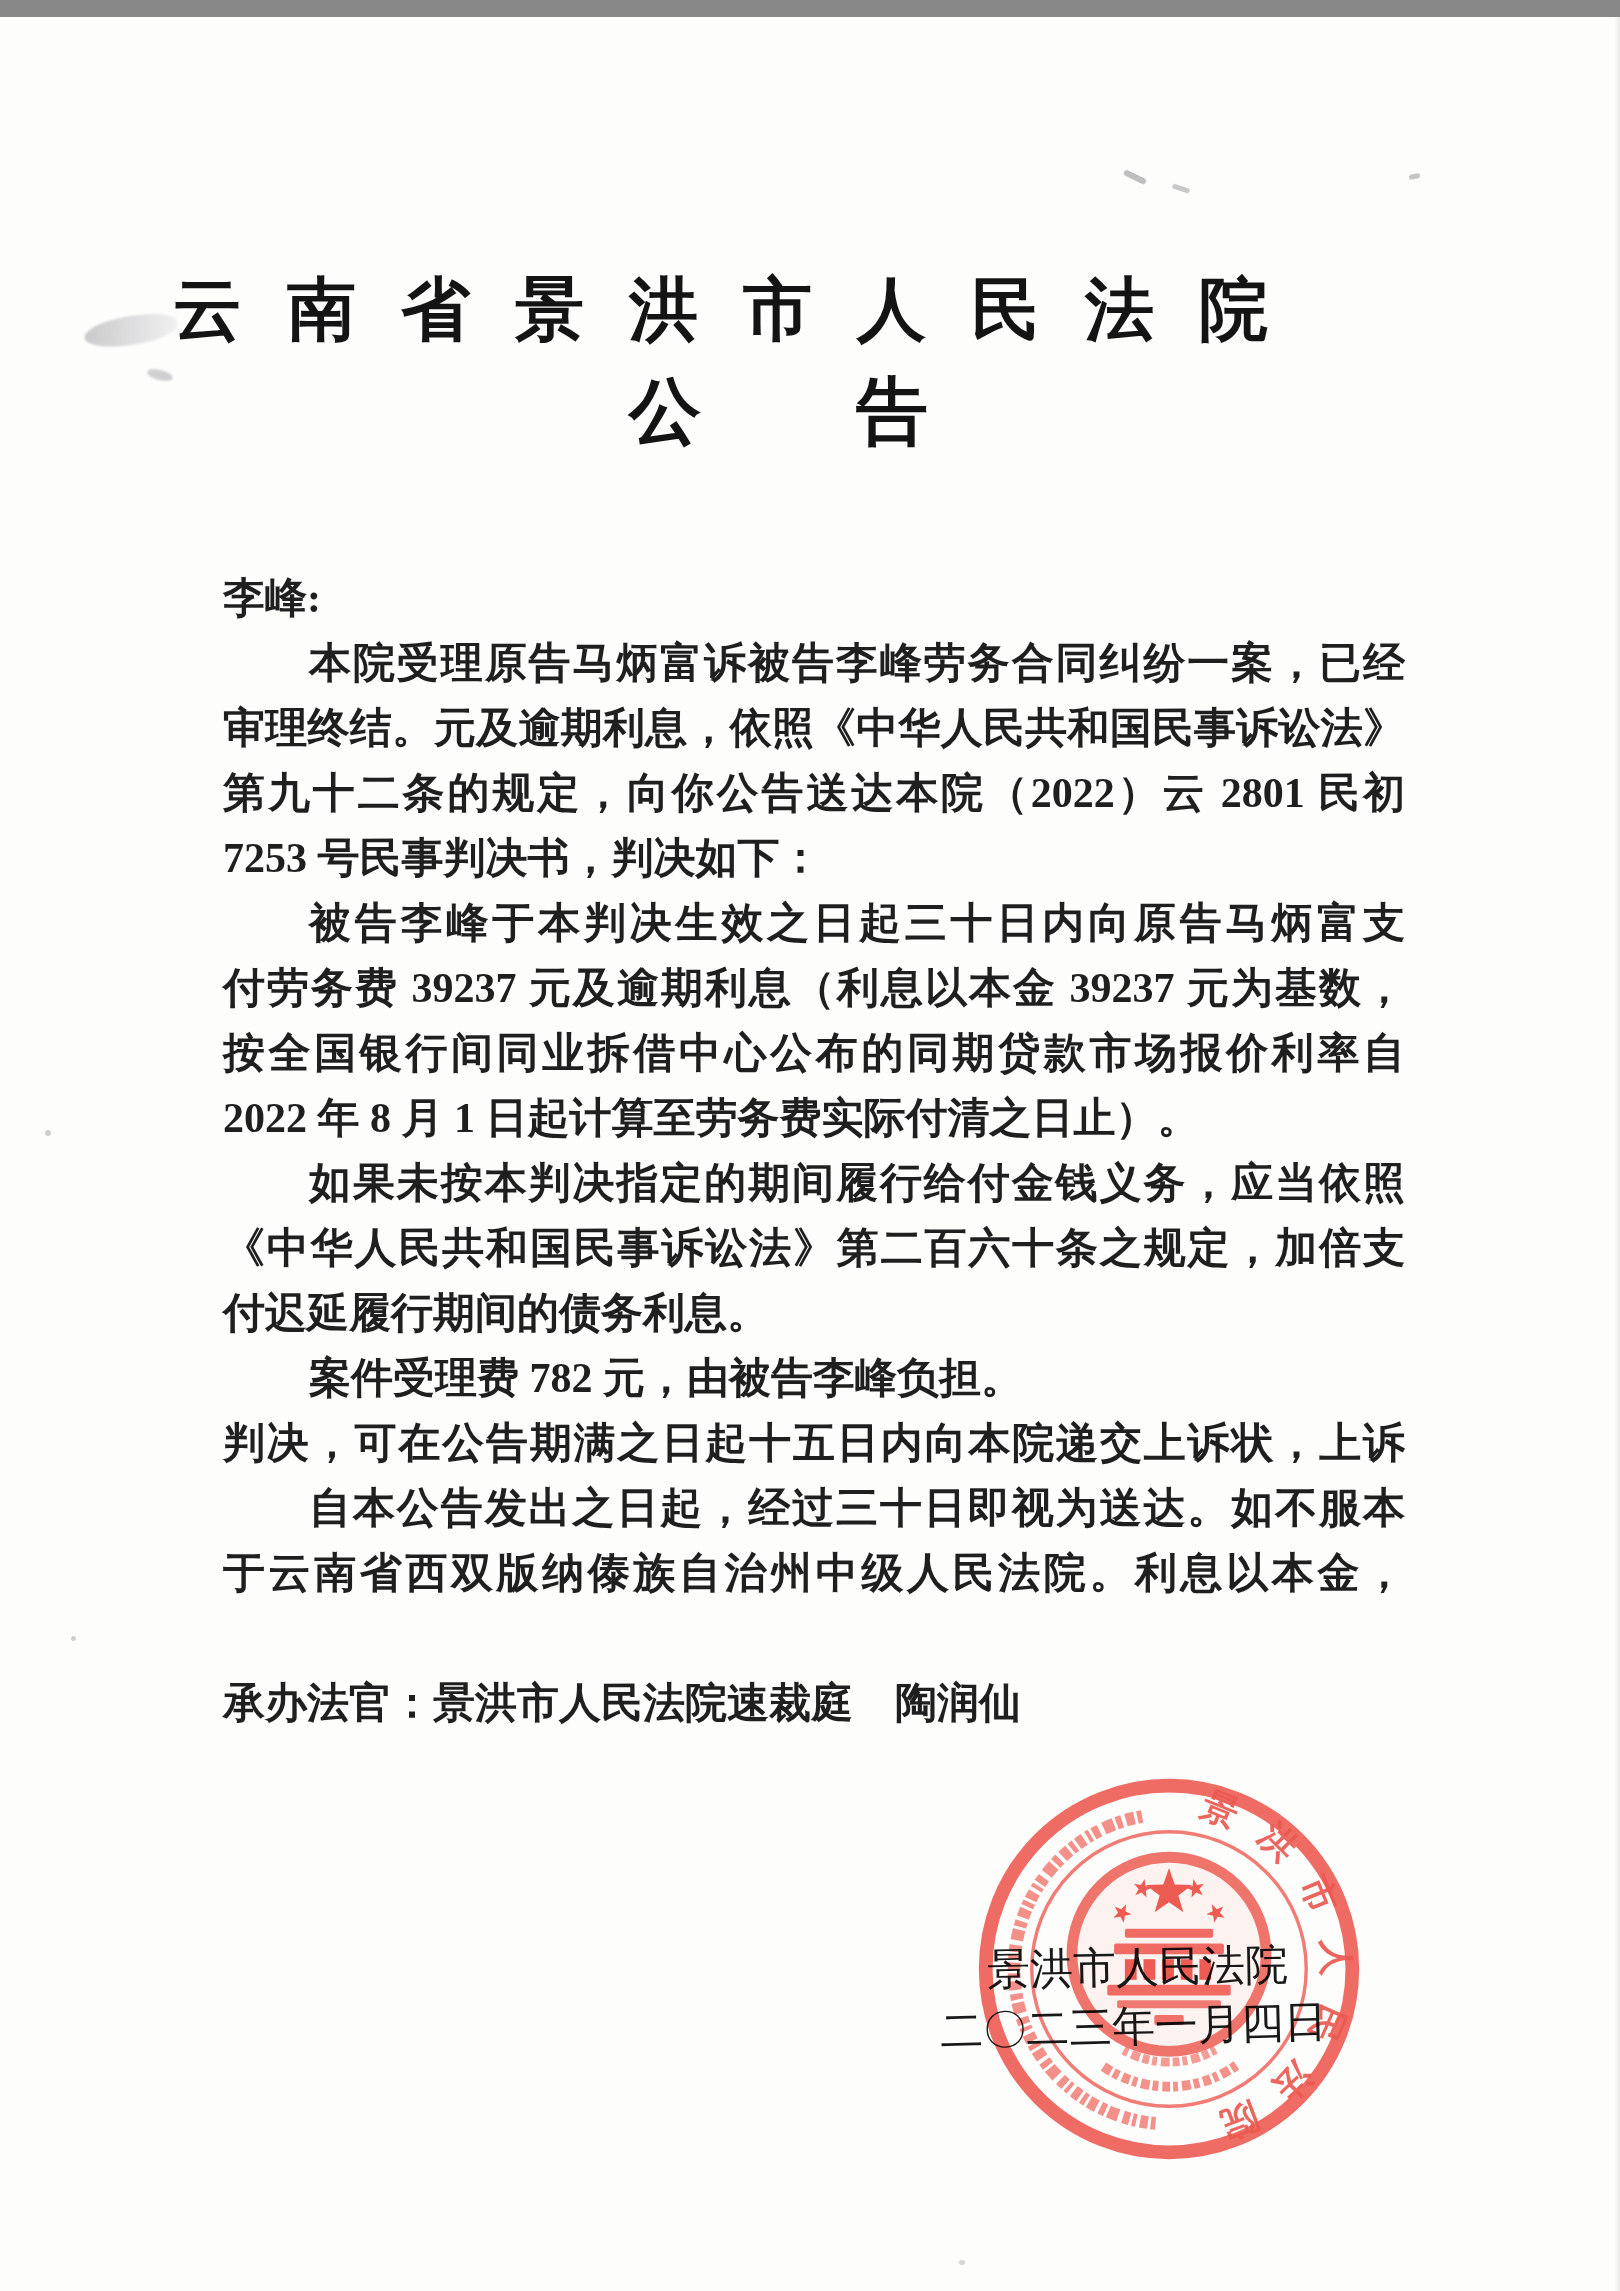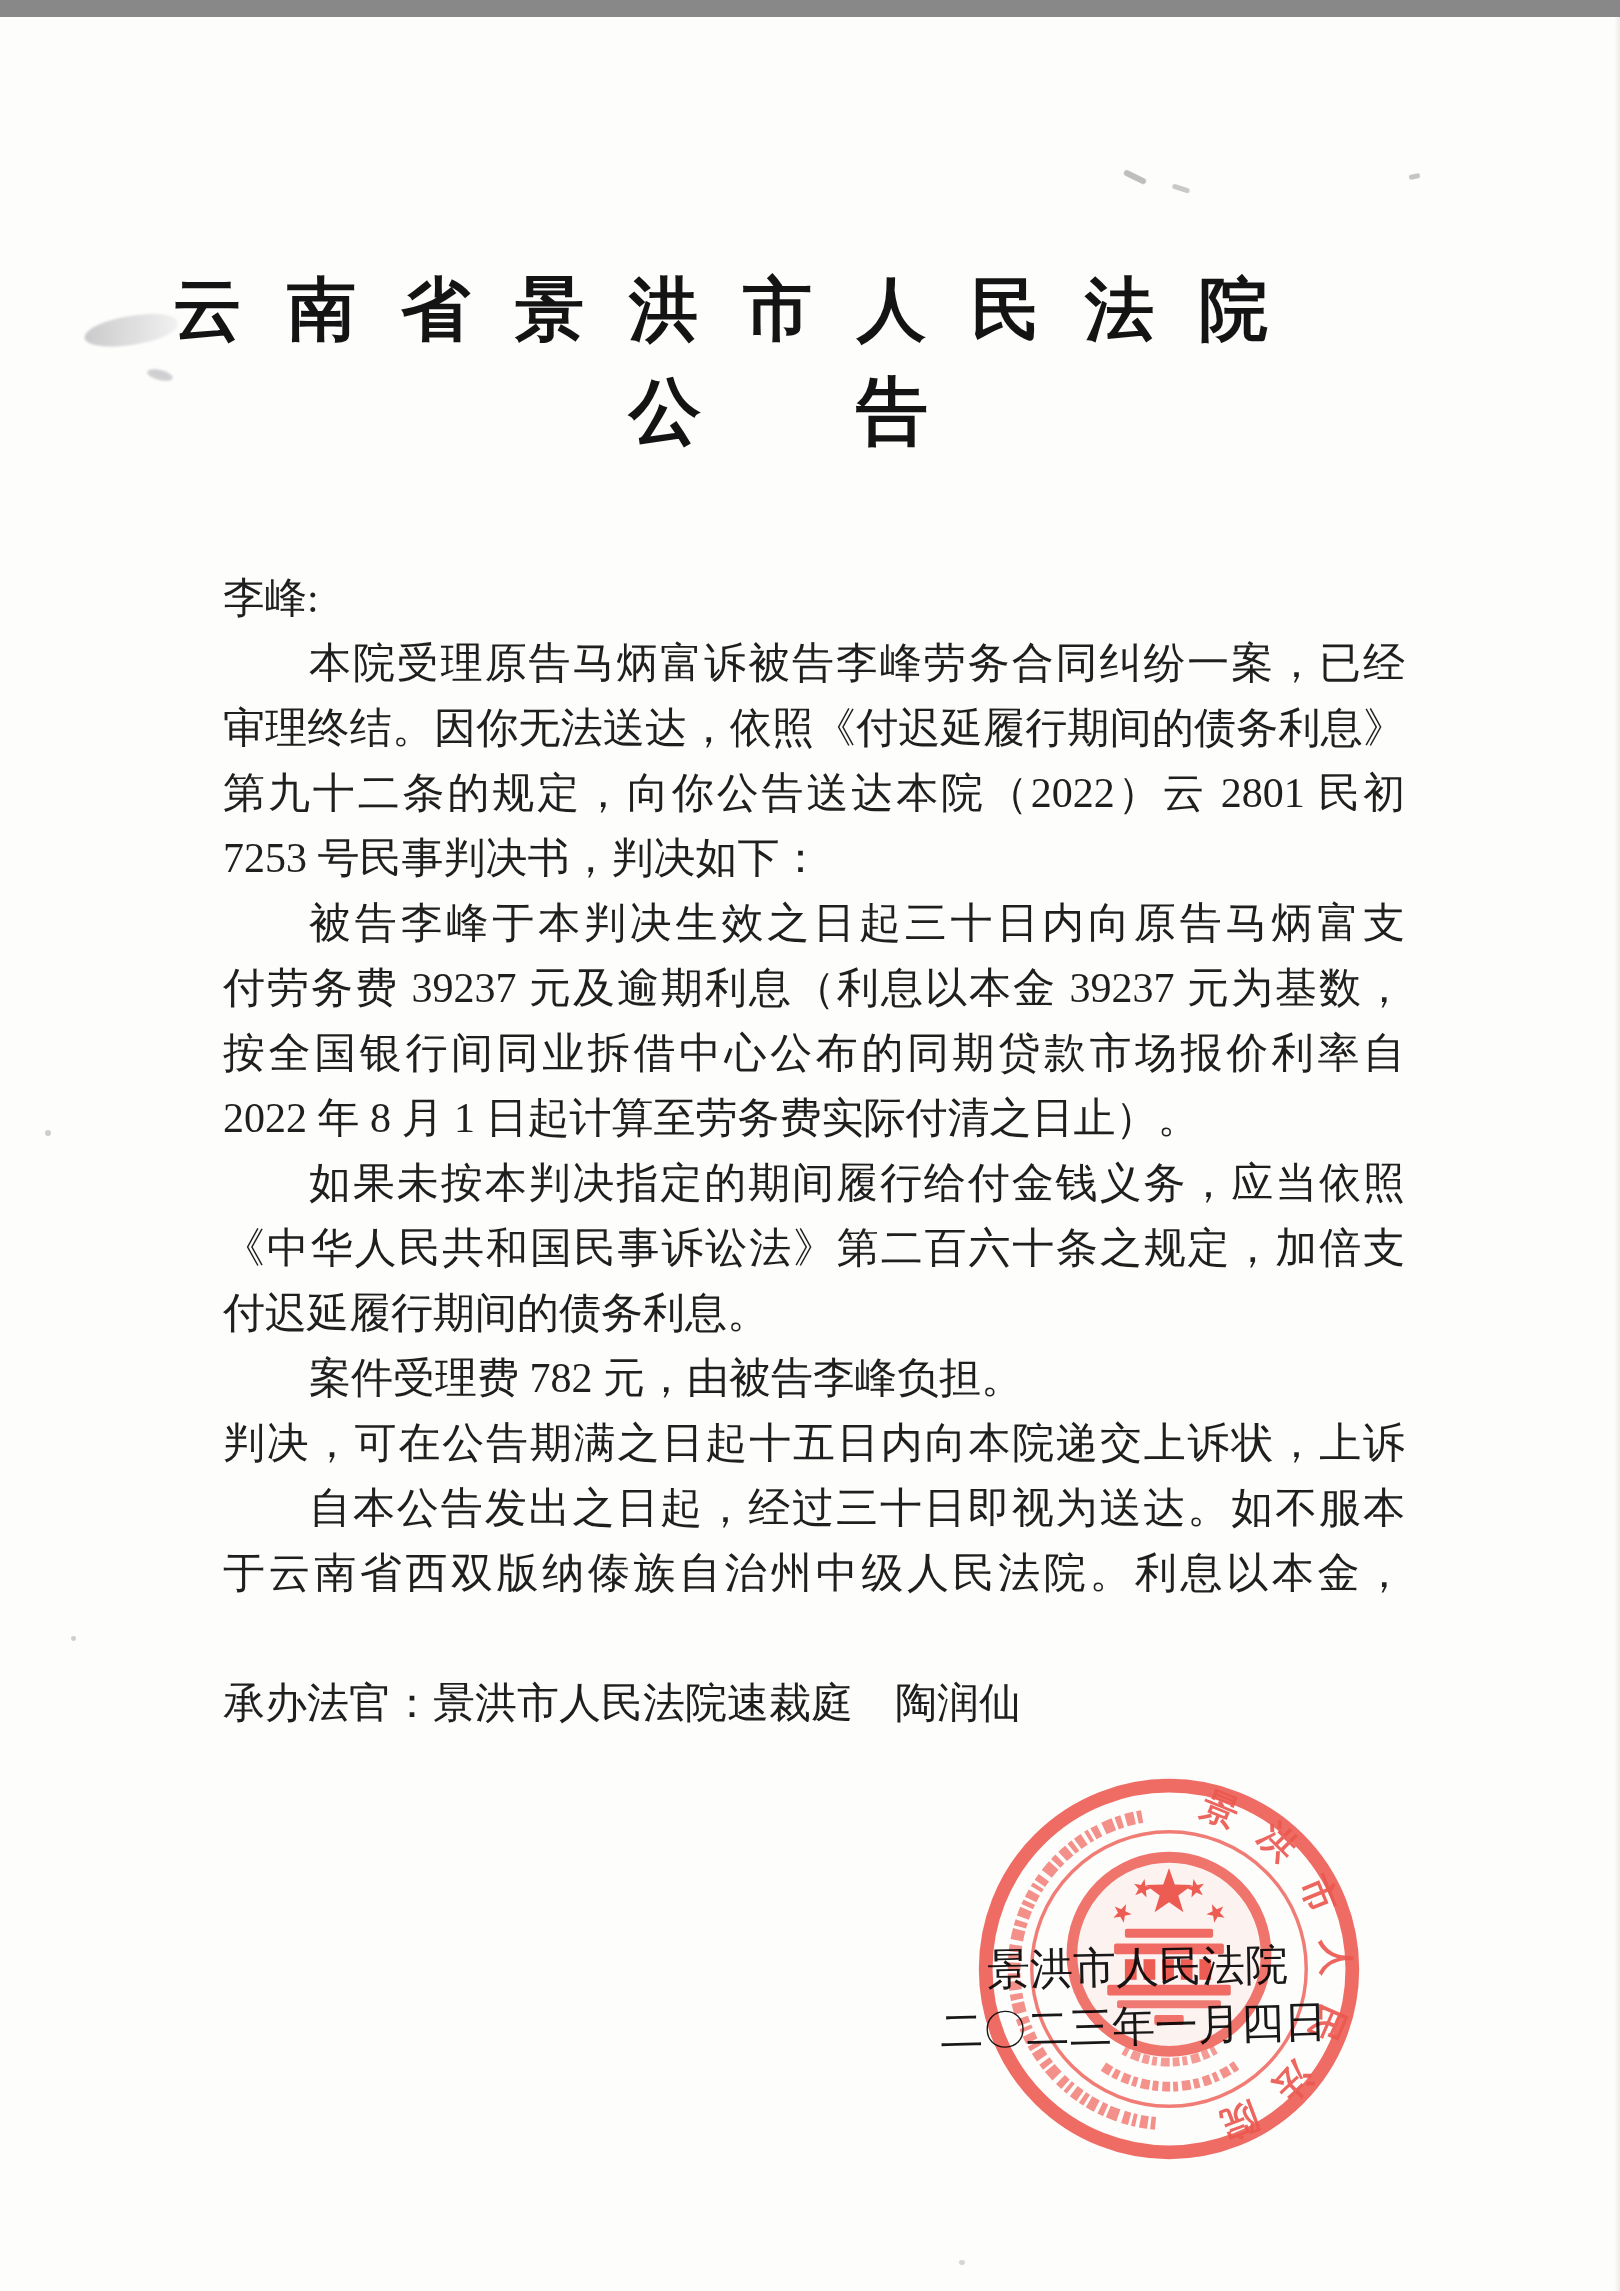--- a/index.html
+++ b/index.html
@@ -18,21 +18,21 @@
   .notice-title{
     position:absolute;left:629px;top:359px;
     font-size:72px;font-weight:700;letter-spacing:155px;
     white-space:nowrap;color:#141414;line-height:1;
   }
   
   .body-block{
     position:absolute;left:223px;top:549px;width:1182px;
     font-size:42px;line-height:65px;color:#1f1f1f;
   }
-  .line{white-space:nowrap;}
+  .line{white-space:nowrap;font-weight:bold;}
   .line.j{white-space:normal;text-align:justify;text-align-last:justify;}
   .line.i{text-indent:86px;}
   .officer{margin-top:65px;white-space:nowrap;}
   
   .stamp{
     position:absolute;left:970px;top:1753px;width:398px;height:398px;
     opacity:.93;
   }
   .stamp-overlay{
     position:absolute;mix-blend-mode:multiply;color:#191919;
@@ -82,21 +82,21 @@
   <div class="artifact art-dot2"></div>
   <div class="artifact art-dot3"></div>
   <div class="artifact edge-shade"></div>
 
   <div class="court-title">云南省景洪市人民法院</div>
   <div class="notice-title">公告</div>
 
   <div class="body-block">
     <div class="line">李峰:</div>
     <div class="line j i">本院受理原告马炳富诉被告李峰劳务合同纠纷一案，已经</div>
-    <div class="line j">审理终结。因你无法送达，依照《付迟延履行期间的债务利息》</div>
+    <div class="line j">审理终结。元及逾期利息，依照《中华人民共和国民事诉讼法》</div>
     <div class="line j">第九十二条的规定，向你公告送达本院（2022）云 2801 民初</div>
     <div class="line">7253 号民事判决书，判决如下：</div>
     <div class="line j i">被告李峰于本判决生效之日起三十日内向原告马炳富支</div>
     <div class="line j">付劳务费 39237 元及逾期利息（利息以本金 39237 元为基数，</div>
     <div class="line j">按全国银行间同业拆借中心公布的同期贷款市场报价利率自</div>
     <div class="line">2022 年 8 月 1 日起计算至劳务费实际付清之日止）。</div>
     <div class="line j i">如果未按本判决指定的期间履行给付金钱义务，应当依照</div>
     <div class="line j">《中华人民共和国民事诉讼法》第二百六十条之规定，加倍支</div>
     <div class="line">付迟延履行期间的债务利息。</div>
     <div class="line i">案件受理费 782 元，由被告李峰负担。</div>

